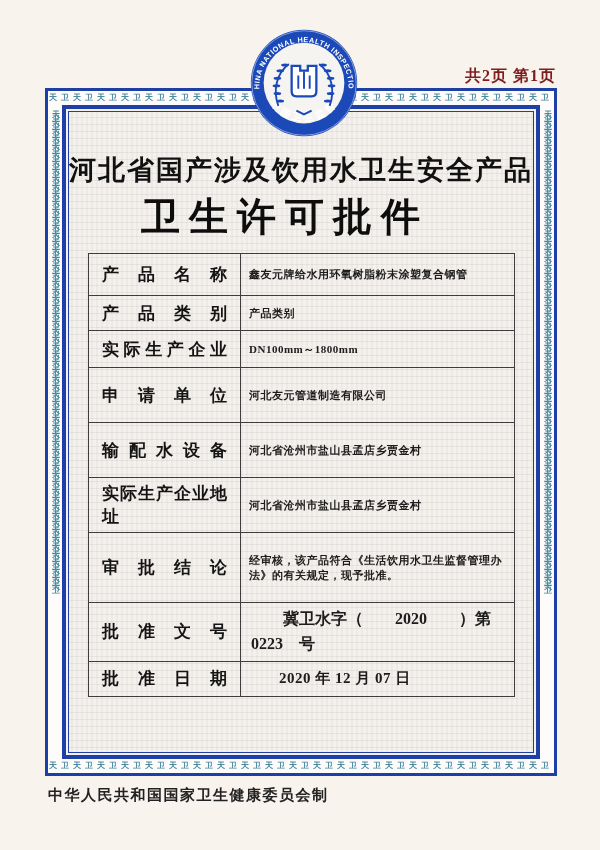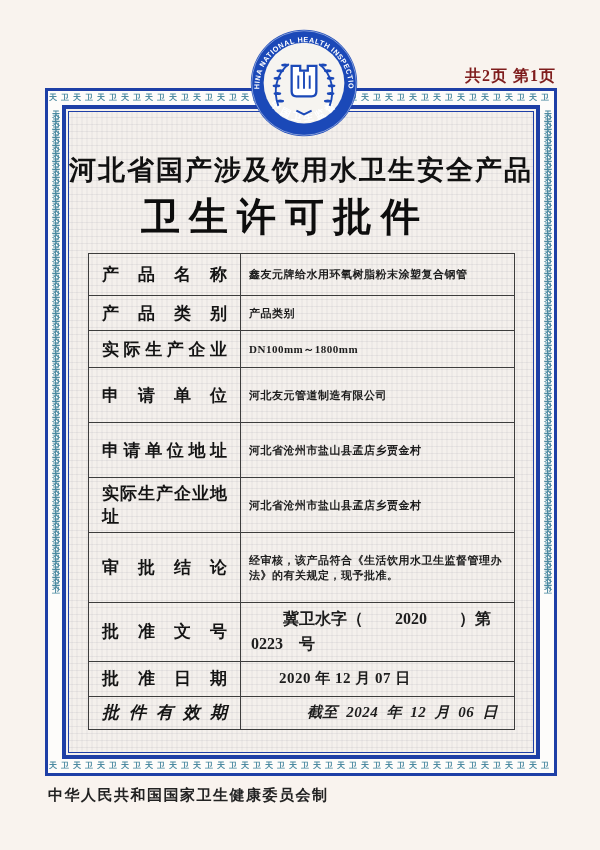--- a/index.html
+++ b/index.html
@@ -175,41 +175,37 @@
         </tr>
         <tr>
           <td class="label">实际生产企业</td>
           <td class="value">DN100mm～1800mm</td>
         </tr>
         <tr>
           <td class="label">申请单位</td>
           <td class="value">河北友元管道制造有限公司</td>
         </tr>
         <tr>
-          <td class="label">申请单位地址</td>
+          <td class="label">输配水设备</td>
           <td class="value">河北省沧州市盐山县孟店乡贾金村</td>
         </tr>
         <tr>
           <td class="label">实际生产企业地址</td>
           <td class="value">河北省沧州市盐山县孟店乡贾金村</td>
         </tr>
         <tr>
           <td class="label">审批结论</td>
           <td class="value">经审核，该产品符合《生活饮用水卫生监督管理办法》的有关规定，现予批准。</td>
         </tr>
         <tr>
           <td class="label">批准文号</td>
           <td class="value">冀卫水字（　　2020　　）第　0223　号</td>
         </tr>
         <tr>
           <td class="label">批准日期</td>
           <td class="value">2020 年 12 月 07 日</td>
         </tr>
-        <tr>
-          <td class="label">批件有效期</td>
-          <td class="value">截至 2024 年 12 月 06 日</td>
-        </tr>
       </tbody>
   </table>
 
   <div class="footer">中华人民共和国国家卫生健康委员会制</div>
 
 </div>
 
 </body></html>

